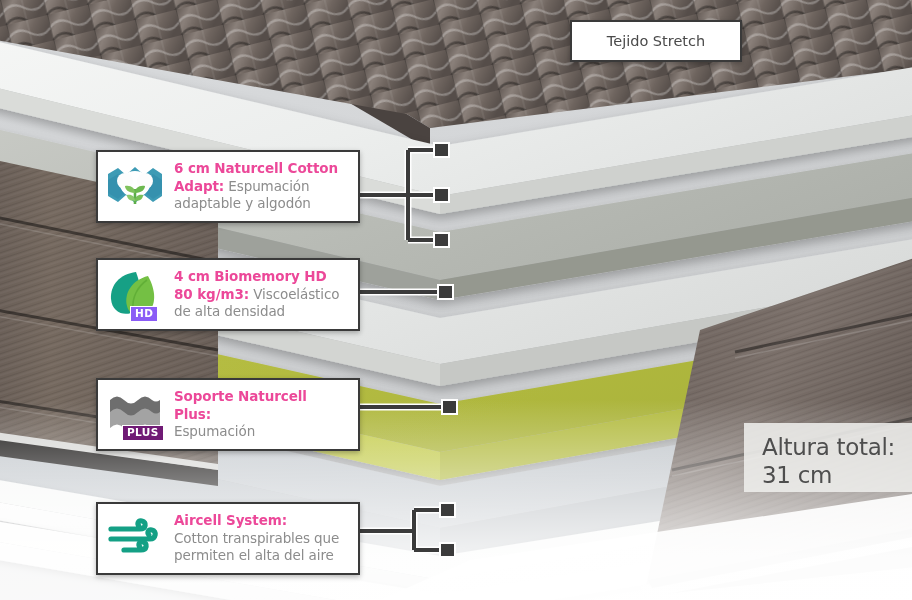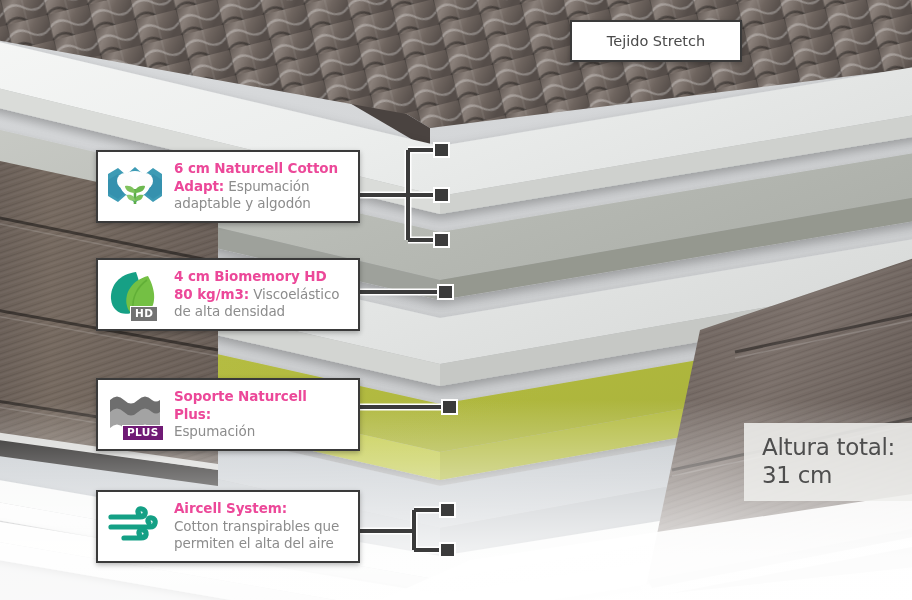--- a/index.html
+++ b/index.html
@@ -56,35 +56,35 @@
     font-size:14.5px;
     color:#4a4a4a;
     padding:11px 28px;
     text-align:center;
     box-shadow:0 2px 5px rgba(0,0,0,.25);
     z-index:40;
   }
   .heightbox{
     position:absolute;
     background:rgba(238,238,236,.88);
-    padding:10px 16px 12px 18px;
+    padding:10px 16px 3px 18px;
     z-index:40;
   }
   .heightbox .l1{ font-size:23px; color:#4e4e4e; line-height:28px; letter-spacing:-.3px;}
   .heightbox .l2{ font-size:23px; color:#4e4e4e; line-height:28px; letter-spacing:-.3px;}
 
   
   .conn { position:absolute; z-index:35; }
   .conn svg { display:block; overflow:visible; }
 
   
   .badge{
     position:absolute; bottom:-2px; left:24px;
     font-size:10.5px; font-weight:bold; color:#fff;
-    background:#737373; padding:0px 4px 1px 4px;
+    background:#8b5cf6; padding:0px 4px 1px 4px;
     border:1.5px solid #fff; letter-spacing:.4px;
     line-height:13px;
   }
   .badge.plus{ background:#701a75; left:16px; bottom:-1px; }
 </style>
 </head>
 <body>
 
 <div id="stage">
 
@@ -339,21 +339,21 @@
         <path d="M4 24 Q11 17 18 24 Q25 31 32 24 Q39 17 46 24 Q50 27 54 24 L54 40 Q50 43 46 40 Q39 33 32 40 Q25 47 18 40 Q11 33 4 40 Z" fill="#a3a3a3"></path>
       </svg>
       <span class="badge plus">PLUS</span>
     </div>
     <div class="txt">
       <b>Soporte Naturcell Plus:</b><br>
       <span>Espumación</span>
     </div>
   </div>
 
-  <div class="callout" style="left:96px; top:490px; width:264px;">
+  <div class="callout" style="left:96px; top:502px; width:264px;">
     <div class="ico">
       <svg width="58" height="52" viewBox="0 0 58 52">
         <g stroke="#14a085" stroke-width="5.2" fill="none" stroke-linecap="round">
           <path d="M5 17 L34 17 C40 17 41 10 36 9 C32 8 31 12 33 14"></path>
           <path d="M5 27 L44 27 C50 27 51 19 46 18 C42 17 41 21 43 23"></path>
           <path d="M18 38 L35 38 C41 38 42 31 37 30 C33 29 32 33 34 35"></path>
         </g>
       </svg>
     </div>
     <div class="txt">

